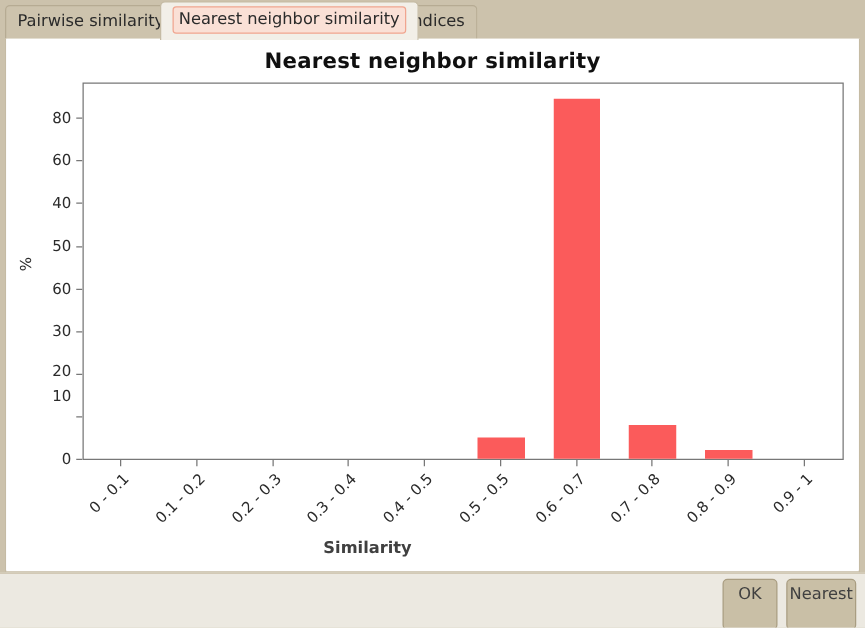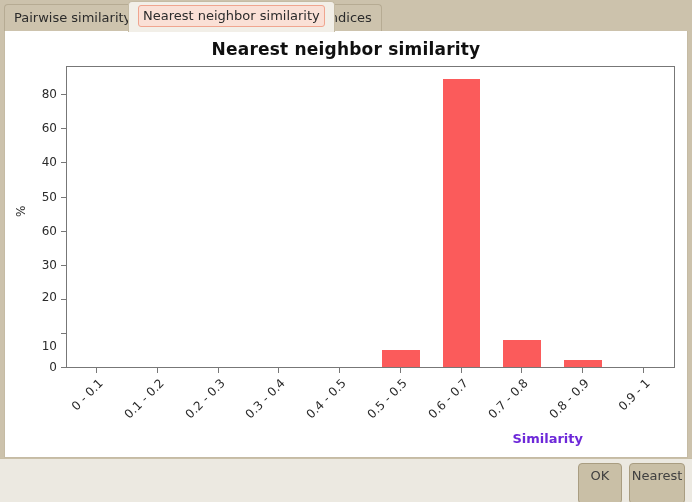--- a/index.html
+++ b/index.html
@@ -149,24 +149,24 @@
     color: #2b2b2b;
     white-space: nowrap;
     transform: rotate(-45deg);
     transform-origin: right top;
     text-align: right;
   }
   #x-axis-title {
     position: absolute;
     left: 0; top: 400px;
     width: 578px;
-    text-align: right;
+    text-align: center;
     font-size: 13px;
     font-weight: bold;
-    color: #6d28d9;
+    color: #404040;
   }
 
   
   #footer-bar {
     position: absolute;
     left: 0; top: 458px;
     width: 692px; height: 44px;
     background: #ece9e1;
     border-top: 1px solid #c9bfa8;
     box-sizing: border-box;
@@ -204,21 +204,21 @@
 </div>
 
 <div id="content-panel">
   <div id="chart-area">
 
     <div id="chart-title">Nearest neighbor similarity</div>
 
     <div id="y-axis-ticks">
         <div class="ytick-label" style="top: 336px;">0</div>
         <div class="ytick-mark" style="top: 336px;"></div>
-        <div class="ytick-label" style="top: 315px; margin-left: 18px;">10</div>
+        <div class="ytick-label" style="top: 286px; margin-left: 18px;">10</div>
         <div class="ytick-mark" style="top: 301.909px;"></div>
         <div class="ytick-label" style="top: 266px;">20</div>
         <div class="ytick-mark" style="top: 267.818px;"></div>
         <div class="ytick-label" style="top: 233.727px; text-align: right;">30</div>
         <div class="ytick-mark" style="top: 233.727px;"></div>
         <div class="ytick-label" style="top: 199.636px;">60</div>
         <div class="ytick-mark" style="top: 199.636px;"></div>
         <div class="ytick-label" style="top: 165.545px;">50</div>
         <div class="ytick-mark" style="top: 165.545px;"></div>
         <div class="ytick-label" style="top: 131.455px;">40</div>

